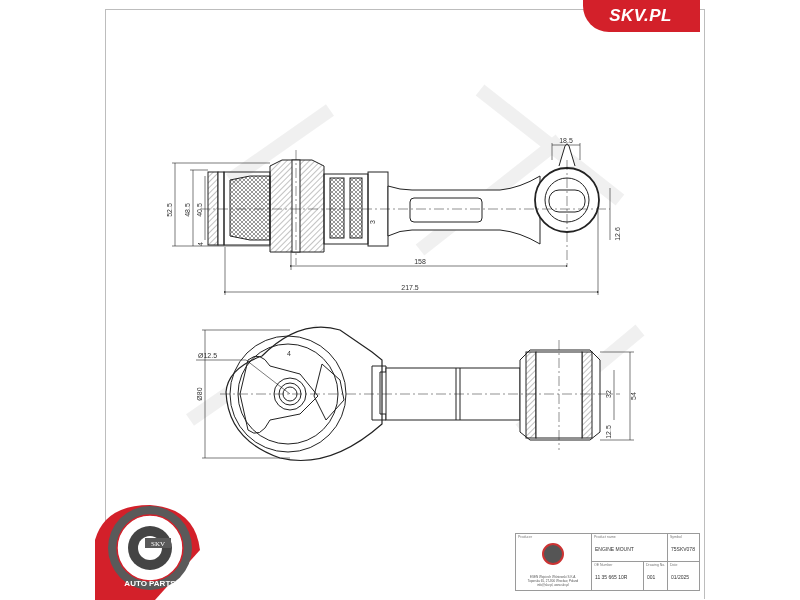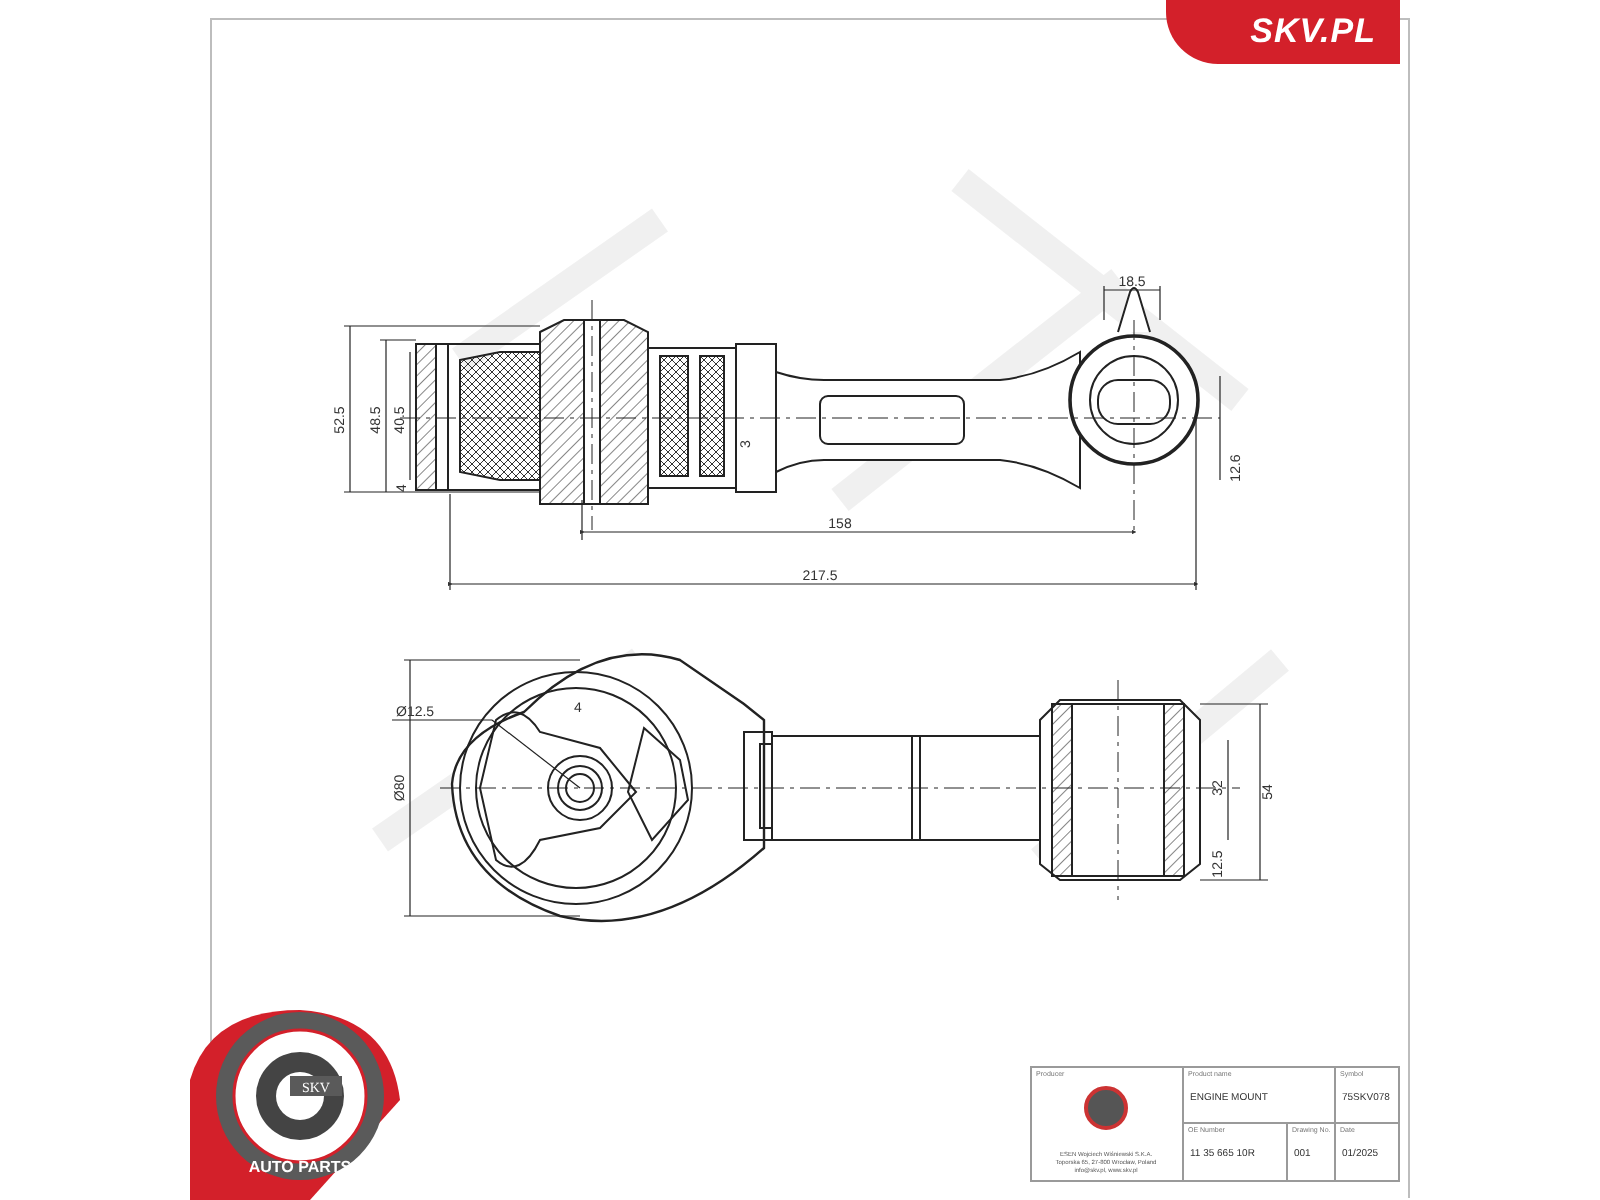--- a/index.html
+++ b/index.html
@@ -1,18 +1,18 @@
 <!DOCTYPE html>
 <html><head>
 <meta charset="utf-8">
 <style>
   html, body { margin:0; padding:0; background:#ffffff; }
   body { width:800px; height:600px; position:relative; overflow:hidden; font-family:"Liberation Sans", sans-serif; }
   .frame { position:absolute; left:105px; top:9px; width:600px; height:590px; border-left:1px solid #bdbdbd; border-top:1px solid #bdbdbd; border-right:1px solid #bdbdbd; box-sizing:border-box; }
-  .brand-tab { position:absolute; left:583px; top:0; width:117px; height:32px; background:#d3202a; border-bottom-left-radius:26px; color:#fff; font-weight:bold; font-style:italic; font-size:17px; letter-spacing:0.5px; display:flex; align-items:center; justify-content:flex-end; padding-right:12px; box-sizing:border-box; }
+  .brand-tab { position:absolute; left:583px; top:0; width:117px; height:32px; background:#d3202a; border-bottom-left-radius:26px; color:#fff; font-weight:bold; font-style:italic; font-size:17px; letter-spacing:0.5px; display:flex; align-items:center; justify-content:flex-end; padding-right:28px; box-sizing:border-box; }
   svg.drawing { position:absolute; left:0; top:0; }
   .dim { font-family:"Liberation Sans", sans-serif; font-size:7px; fill:#333; }
   .tb { position:absolute; left:515px; top:533px; width:185px; height:58px; border:1px solid #9a9a9a; box-sizing:border-box; background:#fff; font-family:"Liberation Sans", sans-serif; color:#444; }
   .tb .cell { position:absolute; box-sizing:border-box; border-right:1px solid #9a9a9a; border-bottom:1px solid #9a9a9a; }
   .tb .lbl { position:absolute; left:2px; top:1px; font-size:3.5px; color:#777; }
   .tb .val { position:absolute; left:3px; top:12px; font-size:5px; color:#333; }
   .tb .addr { position:absolute; left:2px; bottom:3px; width:70px; font-size:3px; text-align:center; line-height:4px; color:#555; }
   .badge { position:absolute; left:95px; top:500px; width:110px; height:100px; }
 </style>
 </head>

